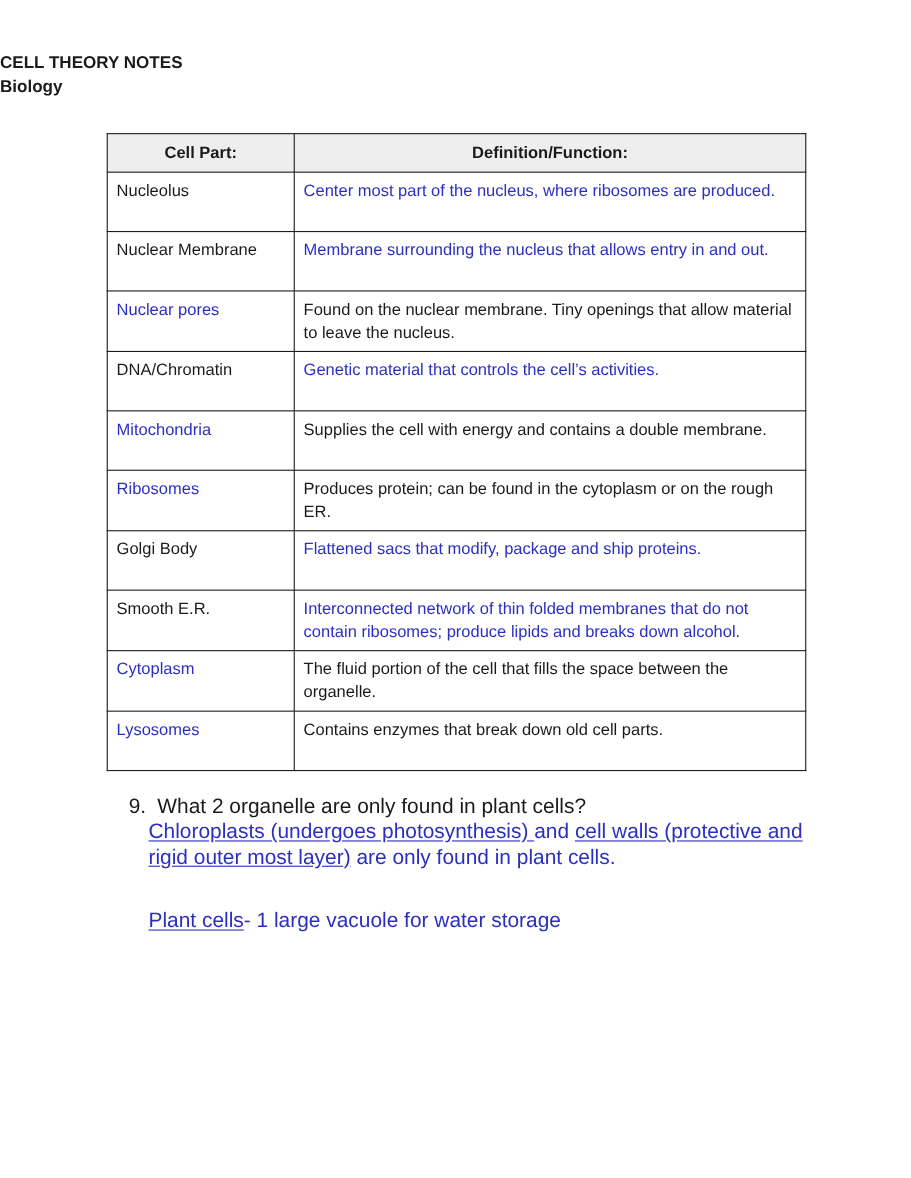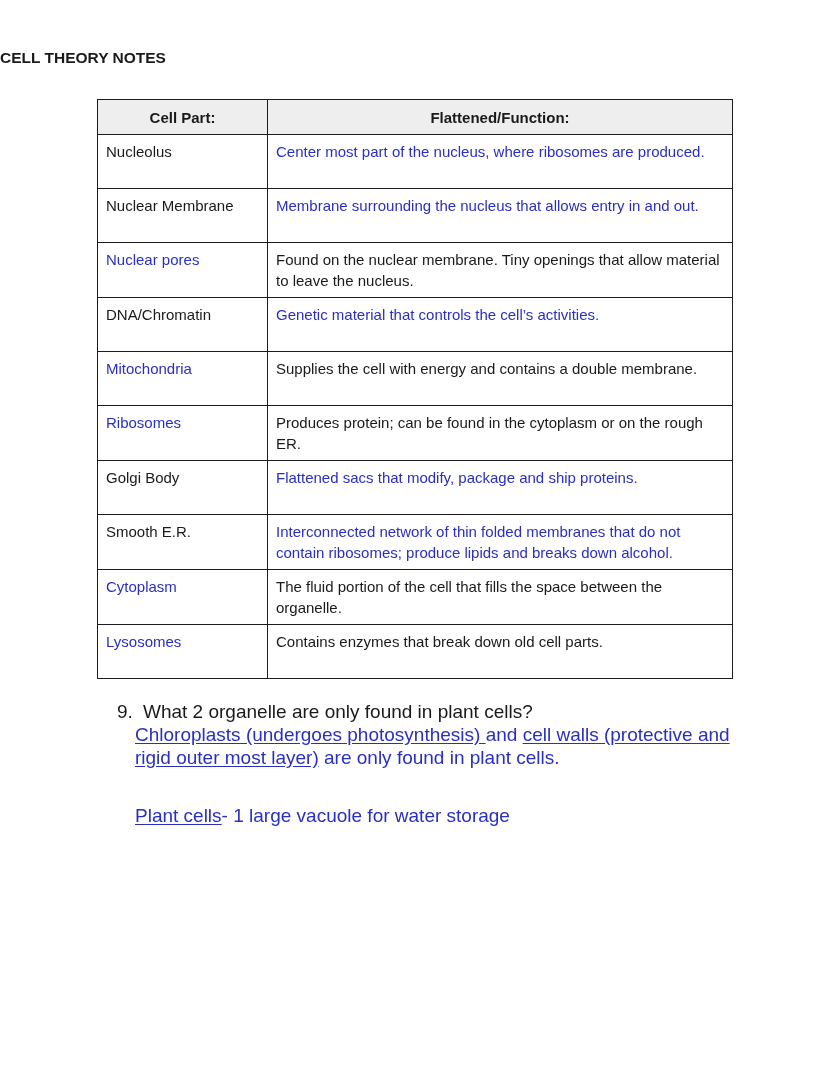--- a/index.html
+++ b/index.html
@@ -67,31 +67,32 @@
     color:var(--ink-blue);
     line-height:22.5px;
     margin-left:38px;
   }
 </style>
 </head>
 <body>
 
 <div class="doc-header">
   <div>CELL THEORY NOTES</div>
+  <div>Biology</div>
 </div>
 
 <table class="cell-table">
   <colgroup>
     <col style="width:170px">
     <col style="width:465px">
   </colgroup>
   <thead>
     <tr>
       <th>Cell Part:</th>
-      <th>Flattened/Function:</th>
+      <th>Definition/Function:</th>
     </tr>
   </thead>
   <tbody>
     <tr>
       <td data-color="black">Nucleolus</td>
       <td data-color="blue">Center most part of the nucleus, where ribosomes are produced.</td>
     </tr>
     <tr>
       <td data-color="black">Nuclear Membrane</td>
       <td data-color="blue">Membrane surrounding the nucleus that allows entry in and out.</td>

